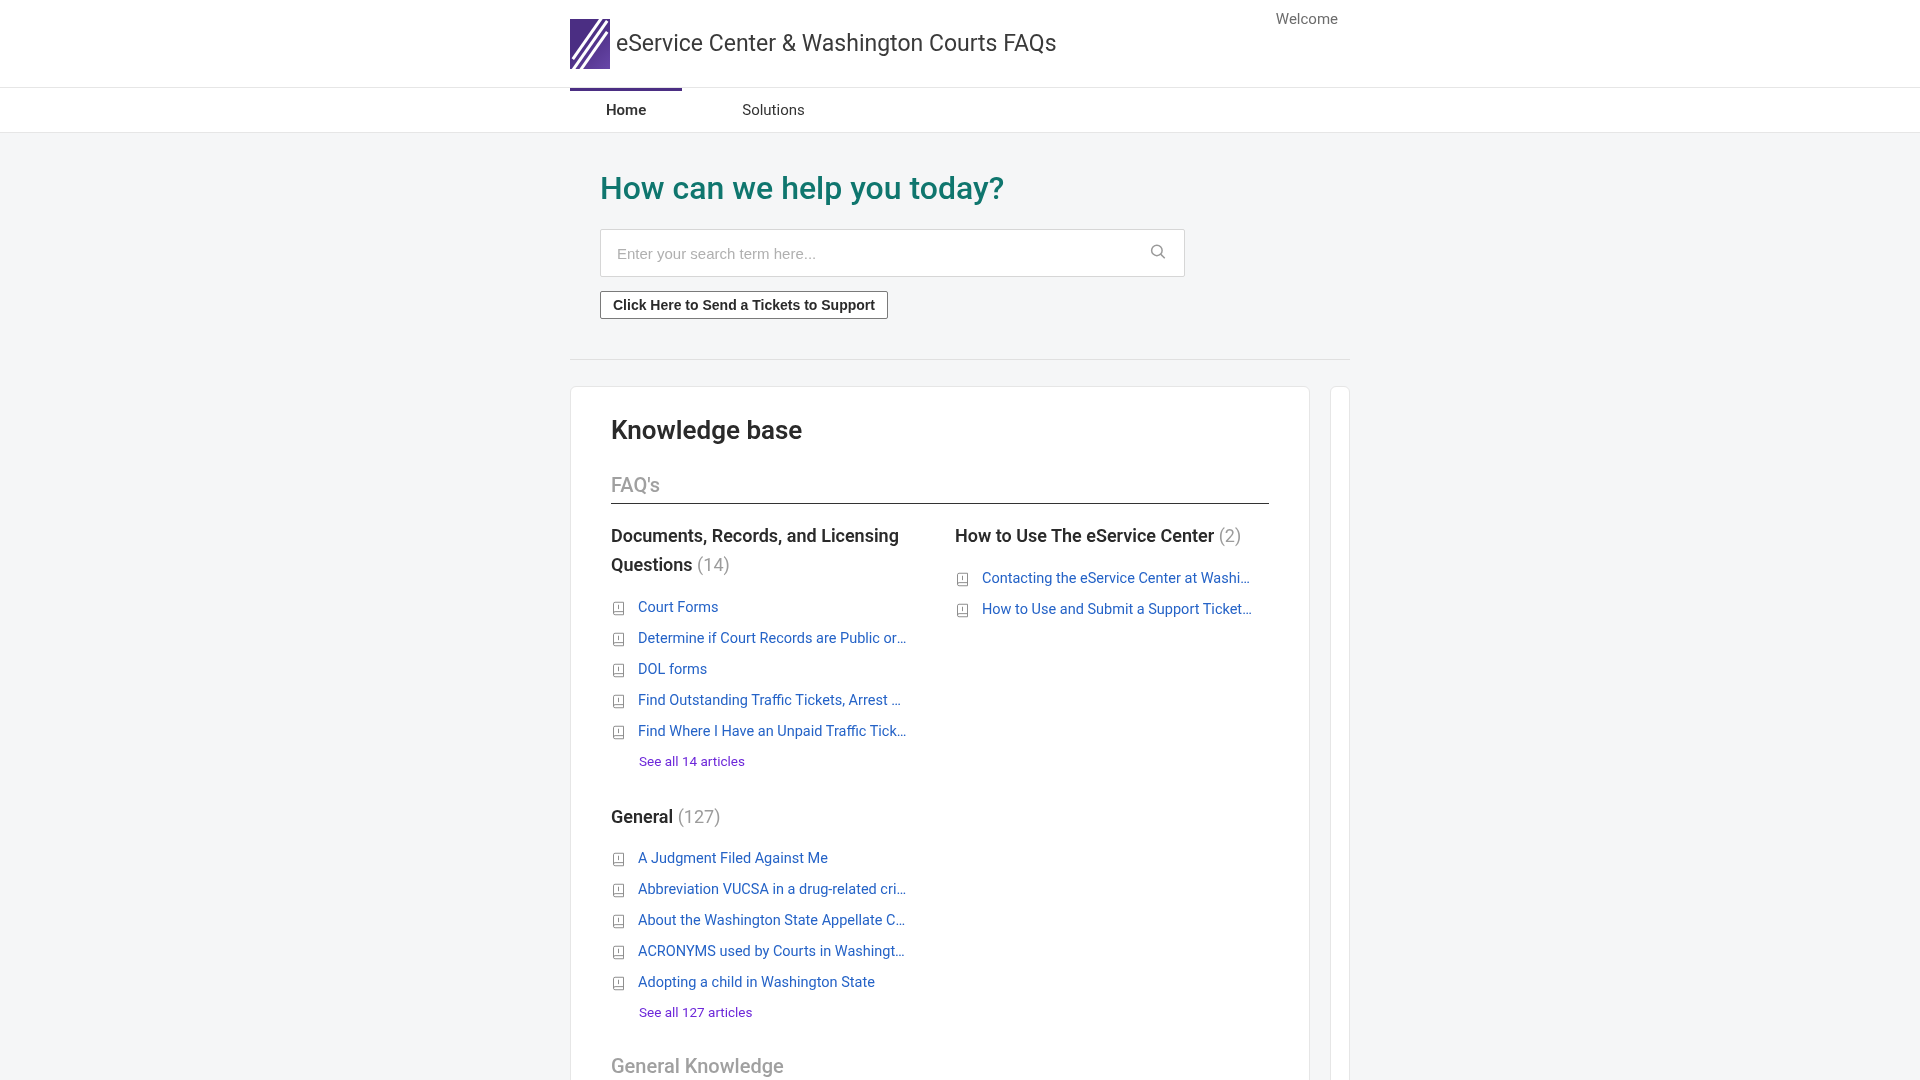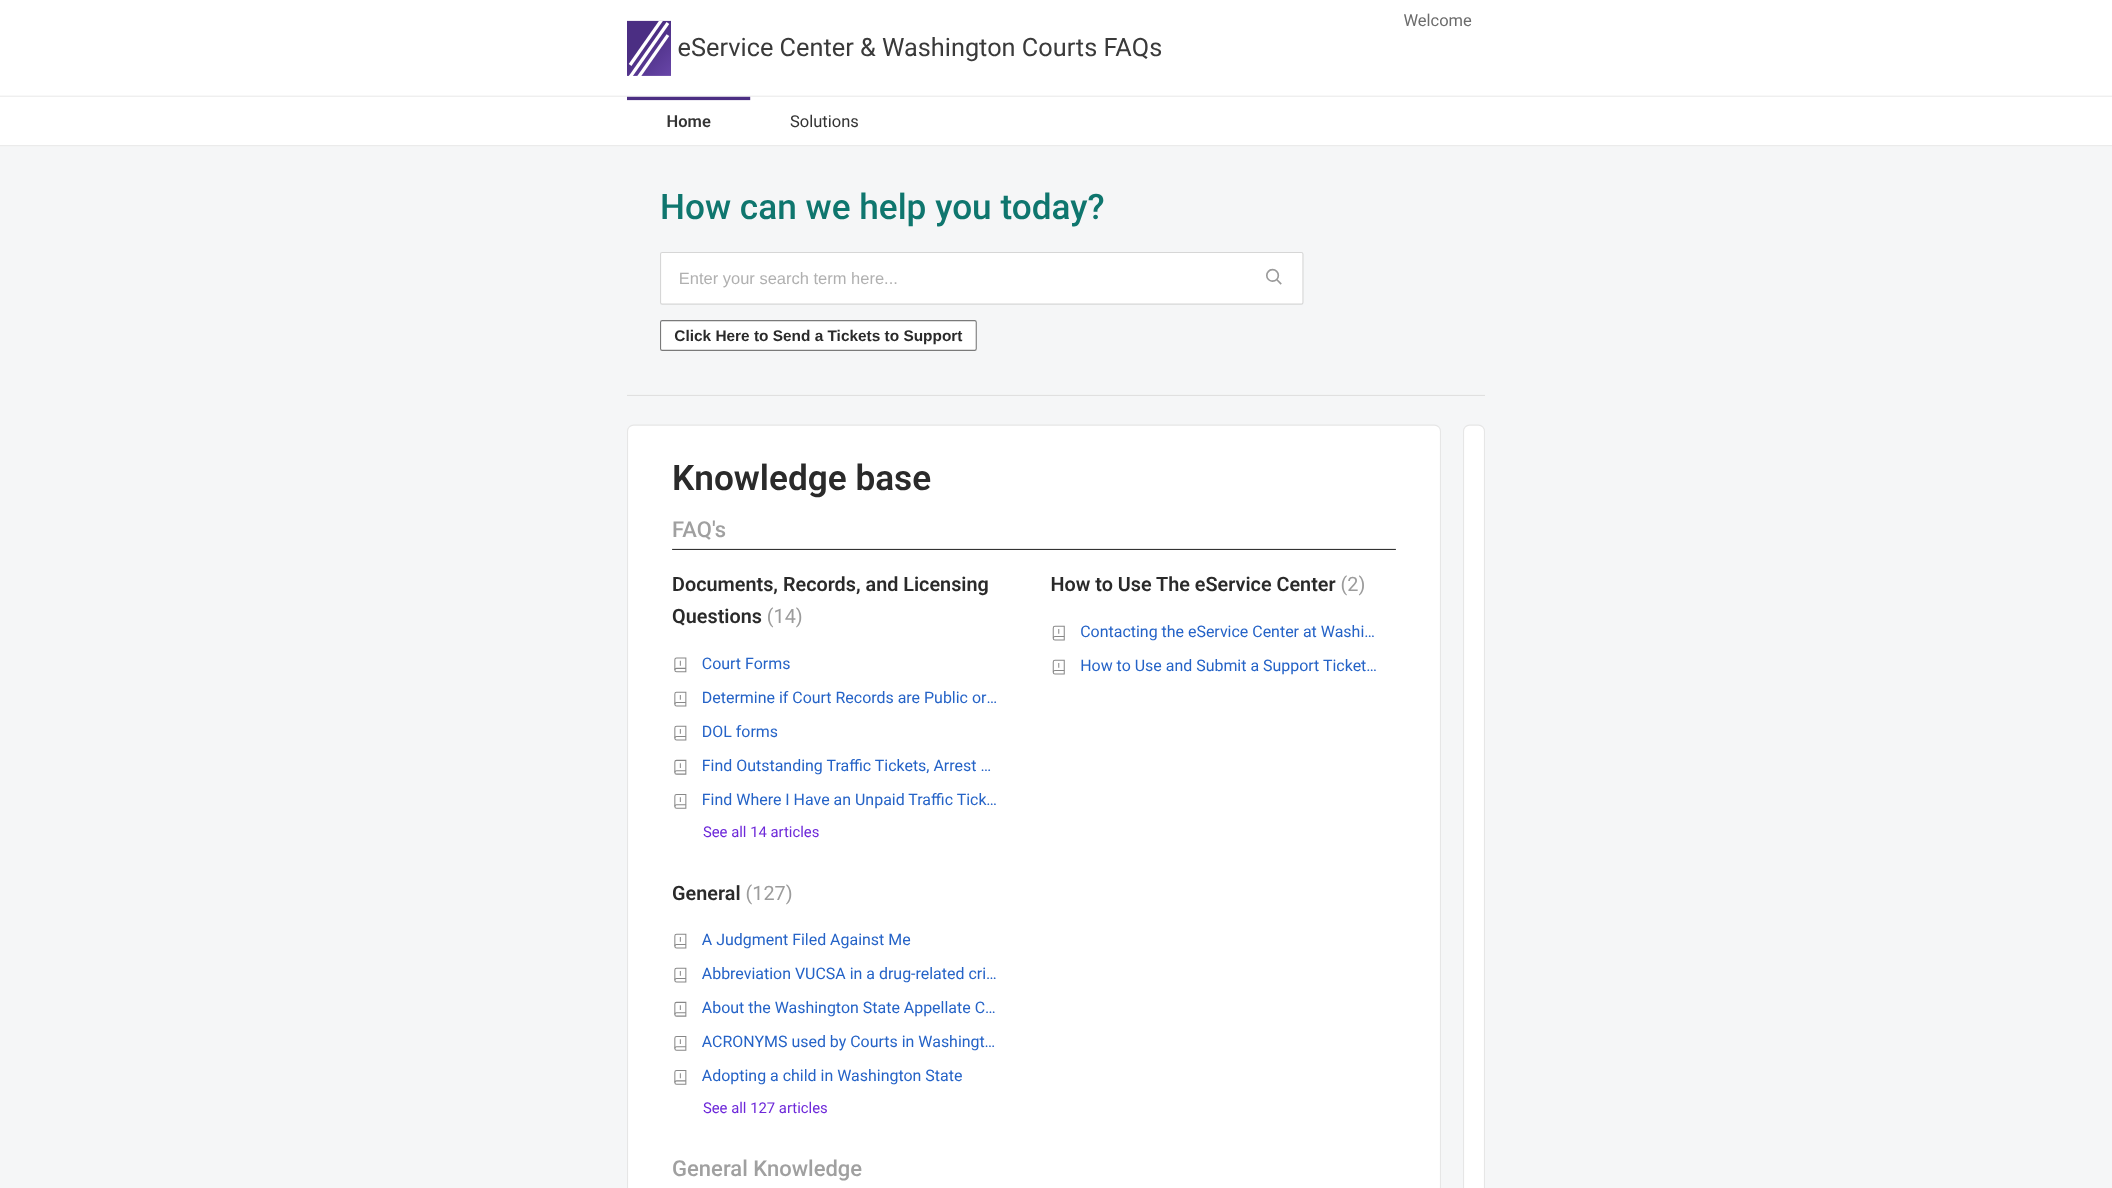--- a/index.html
+++ b/index.html
@@ -93,20 +93,21 @@
       background: #fff;
       border-bottom: 1px solid #e6e6e6;
       height: 45px;
     }
     .nav-inner {
       max-width: 1520px;
       margin: 0 auto;
       padding: 0 370px;
       display: flex;
       height: 100%;
+      gap: 24px;
     }
     .nav-item {
       padding: 0 36px;
       display: flex;
       align-items: center;
       font-size: 15px;
       color: #333;
       cursor: pointer;
       position: relative;
     }
@@ -197,24 +198,24 @@
     }
     .side-card {
       background: #fff;
       border: 1px solid #e6e6e6;
       border-radius: 6px;
       margin-left: 20px;
       flex: 1;
       min-height: 200px;
     }
     .kb-title {
-      font-size: 32px;
+      font-size: 26px;
       font-weight: 600;
       color: #2a2a2a;
-      margin-bottom: 16px;
+      margin-bottom: 28px;
     }
     .section-heading {
       font-size: 20px;
       color: #a0a0a0;
       font-weight: 500;
       border-bottom: 1px solid #333;
       padding-bottom: 6px;
       margin-bottom: 18px;
       margin-top: 8px;
     }

